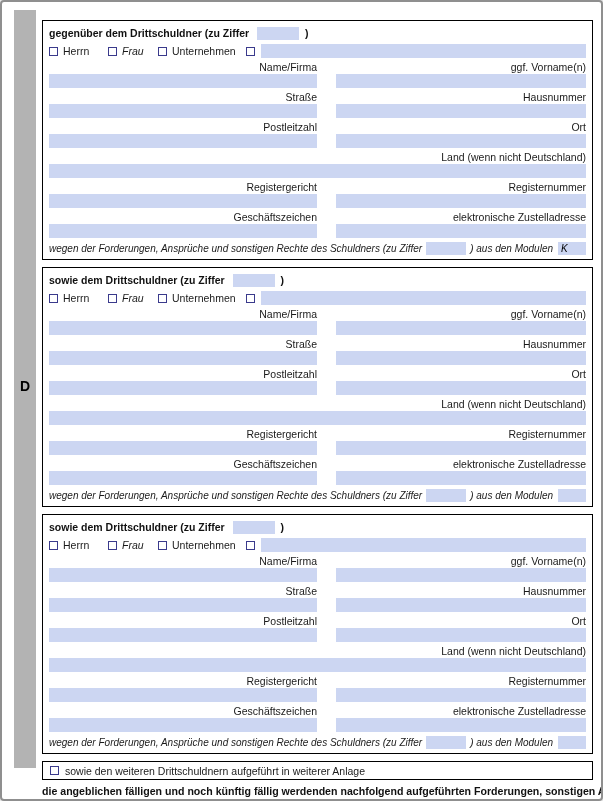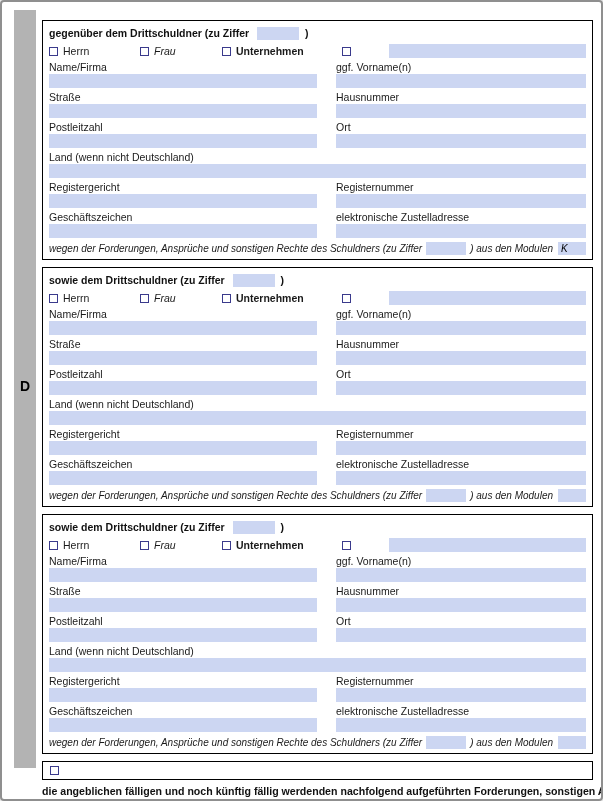--- a/index.html
+++ b/index.html
@@ -30,31 +30,31 @@
     margin-bottom:7px;padding:3px 6px 5px 6px;
     display:flex;flex-direction:column;overflow:hidden;
   }
   .sec-h{display:flex;align-items:center;height:18px;flex:none;}
   .sec-h .t{font-weight:bold;font-size:10.5px;white-space:nowrap;}
   .ifield{
     display:inline-block;height:13px;background:var(--field-bg);
     font-size:10px;line-height:13px;padding-left:3px;color:#000;
   }
   .zif{width:42px;margin:0 6px 0 8px;flex:none;}
-  .cb-row{display:flex;align-items:center;height:14px;margin:2px 0 3px 0;flex:none;gap:32px;}
+  .cb-row{display:flex;align-items:center;height:14px;margin:2px 0 3px 0;flex:none;}
   .cbg{display:flex;align-items:center;flex:none;}
-  .cbg.w1{width:59px;}.cbg.w2{width:50px;font-style:italic;}.cbg.w3{width:88px;font-weight:bold;}
+  .cbg.w1{width:59px;}.cbg.w2{width:50px;font-style:italic;}.cbg.w3{width:88px;}
   .cb{
     display:inline-block;width:9px;height:9px;background:#fff;
     border:1px solid var(--checkbox-border);flex:none;
   }
   .cb-lbl{font-size:10.5px;margin-left:5px;white-space:nowrap;color:#1a1a1a;}
   .cb-row .grow{flex:1 1 auto;margin-left:6px;height:14px;}
   .grp{margin-bottom:3px;flex:none;}
-  .lbl{font-size:10.5px;line-height:13px;color:#1a1a1a;white-space:nowrap;}
+  .lbl{font-size:10.5px;line-height:13px;color:#1a1a1a;white-space:nowrap;text-align:right;}
   .field{height:14px;background:var(--field-bg);font-size:10px;line-height:14px;padding-left:3px;}
   .row2{display:flex;flex:none;}
   .row2 .cl{width:268px;margin-right:13px;flex:none;}
   .row2 .cr{flex:1 1 auto;margin-left:6px;}
   .wegen{display:flex;align-items:center;margin-top:auto;flex:none;height:15px;font-style:italic;}
   .wegen .wtxt{font-size:10px;white-space:nowrap;color:#1a1a1a;}
   .wegen .wz{width:40px;margin:0 4px;flex:none;}
   .wegen .mod{flex:1 1 20px;min-width:20px;margin-left:5px;}
   .anlage{
     width:551px;height:19px;border:1.5px solid var(--box-border);
@@ -349,20 +349,21 @@
       <span class="wtxt">wegen der Forderungen, Ansprüche und sonstigen Rechte des Schuldners (zu Ziffer</span>
       <span class="ifield wz"></span>
       <span class="wtxt">) aus den Modulen</span>
       <span class="ifield mod"></span>
     </div>
   </section>
 </div>
 
     <div class="anlage">
       <span class="cb"></span>
+      <span class="cb-lbl">sowie den weiteren Drittschuldnern aufgeführt in weiterer Anlage</span>
     </div>
 
     <div class="footer">
       <div>die angeblichen fälligen und noch künftig fällig werdenden nachfolgend aufgeführten Forderungen, sonstigen An-</div>
       <div>sprüche und anderen Vermögensrechte der Schuldner so lange gepfändet, bis der Gläubigeranspruch gedeckt ist:</div>
     </div>
   </div>
 </div>
 
 </body></html>

